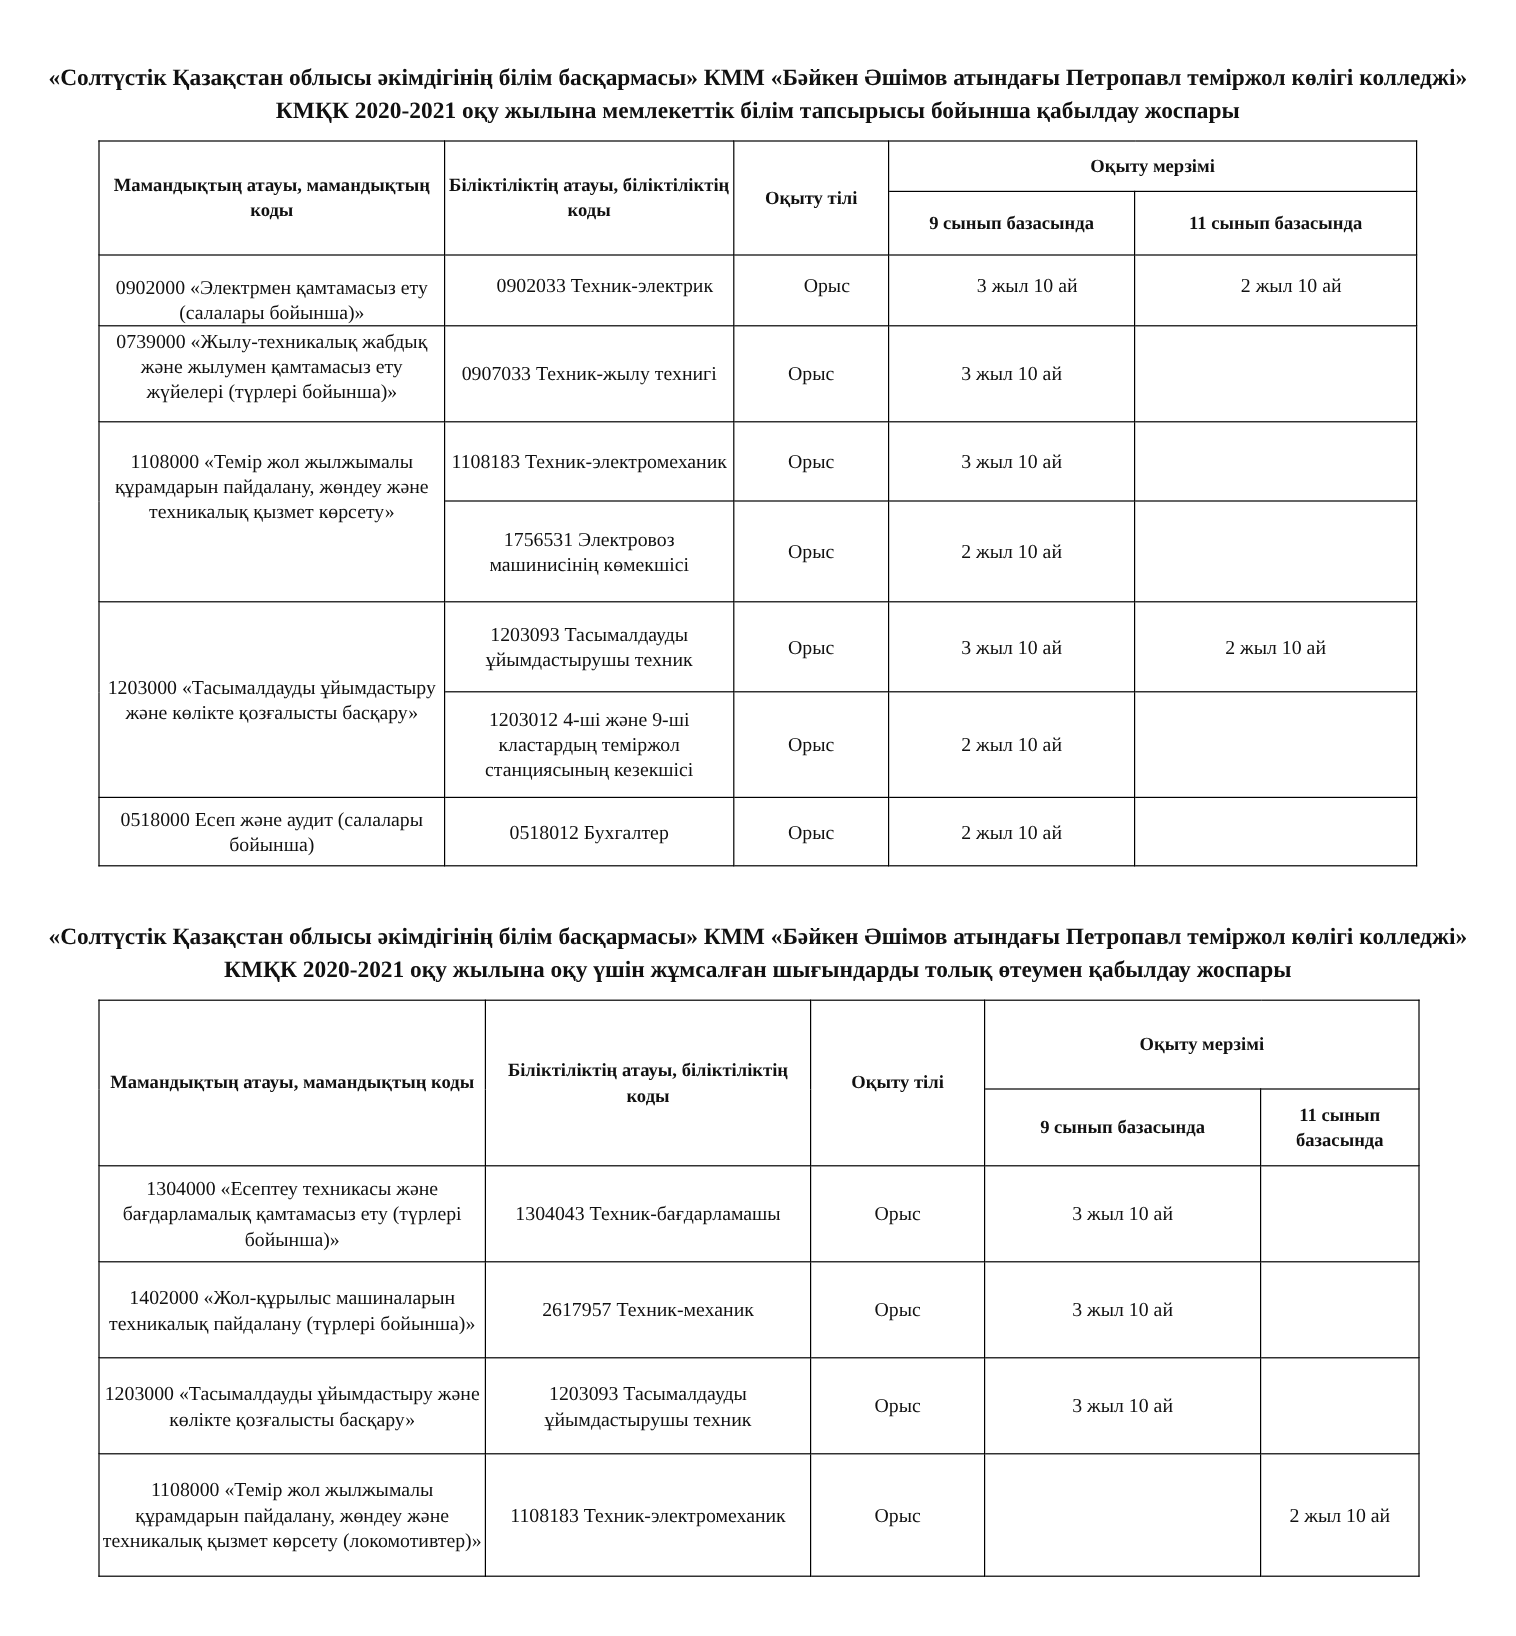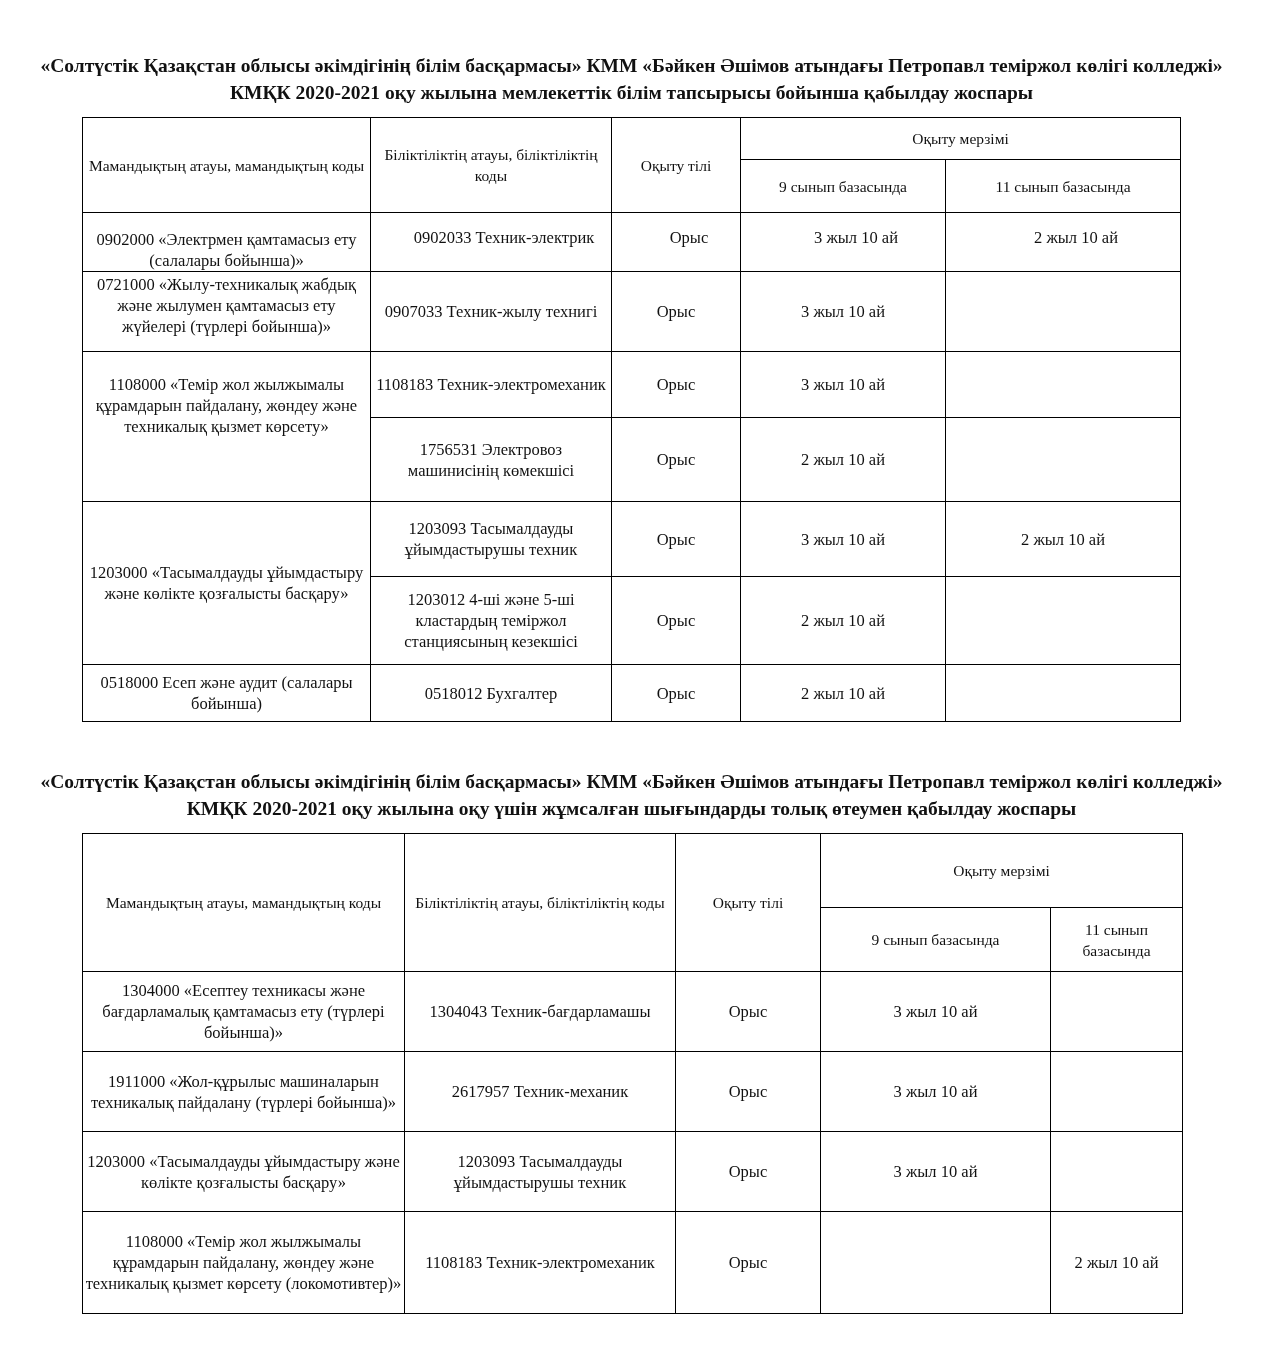--- a/index.html
+++ b/index.html
@@ -11,21 +11,21 @@
     position: absolute; left: 40px; width: 1183px;
     text-align: center; font-weight: bold; font-size: 19.5px; line-height: 27px;
   }
   #title1 { top: 52px; }
   #title2 { top: 768px; }
   table { position: absolute; border-collapse: collapse; table-layout: fixed; }
   td, th {
     border: 1.5px solid #000; text-align: center; vertical-align: middle;
     font-size: 16.5px; line-height: 21px; padding: 0 2px; font-weight: normal;
   }
-  th { font-weight: normal; font-size: 15.5px; }
+  th { font-weight: bold; font-size: 15.5px; }
   #table1 { left: 82px; top: 117px; width: 1098px; }
   #table2 { left: 82px; top: 833px; width: 1100px; }
   .va-top { vertical-align: top; padding-top: 8px; }
   .va-top2 { vertical-align: top; padding-top: 14px; padding-left: 28px; }
 </style>
 </head>
 <body>
 
 <div id="title1" class="title">«Солтүстік Қазақстан облысы әкімдігінің білім басқармасы» КММ «Бәйкен Әшімов атындағы Петропавл теміржол көлігі колледжі» КМҚК 2020-2021 оқу жылына мемлекеттік білім тапсырысы бойынша қабылдау жоспары</div>
 
@@ -49,21 +49,21 @@
     <th>11 сынып базасында</th>
   </tr>
   <tr style="height:57px">
     <td class="va-top" style="padding-top:16px">0902000 «Электрмен қамтамасыз ету (салалары бойынша)»</td>
     <td class="va-top2">0902033 Техник-электрик</td>
     <td class="va-top2">Орыс</td>
     <td class="va-top2">3 жыл 10 ай</td>
     <td class="va-top2">2 жыл 10 ай</td>
   </tr>
   <tr style="height:80px">
-    <td class="va-top" style="padding-top:2px">0721000 «Жылу-техникалық жабдық және жылумен қамтамасыз ету жүйелері (түрлері бойынша)»</td>
+    <td class="va-top" style="padding-top:2px">0739000 «Жылу-техникалық жабдық және жылумен қамтамасыз ету жүйелері (түрлері бойынша)»</td>
     <td>0907033 Техник-жылу технигі</td>
     <td>Орыс</td>
     <td>3 жыл 10 ай</td>
     <td></td>
   </tr>
   <tr style="height:66px">
     <td rowspan="2" class="va-top" style="padding-top:22px">1108000 «Темір жол жылжымалы құрамдарын пайдалану, жөндеу және техникалық қызмет көрсету»</td>
     <td>1108183 Техник-электромеханик</td>
     <td>Орыс</td>
     <td>3 жыл 10 ай</td>
@@ -76,21 +76,21 @@
     <td></td>
   </tr>
   <tr style="height:75px">
     <td rowspan="2">1203000 «Тасымалдауды ұйымдастыру және көлікте қозғалысты басқару»</td>
     <td>1203093 Тасымалдауды ұйымдастырушы техник</td>
     <td>Орыс</td>
     <td>3 жыл 10 ай</td>
     <td>2 жыл 10 ай</td>
   </tr>
   <tr style="height:88px">
-    <td>1203012 4-ші және 5-ші кластардың теміржол станциясының кезекшісі</td>
+    <td>1203012 4-ші және 9-ші кластардың теміржол станциясының кезекшісі</td>
     <td>Орыс</td>
     <td>2 жыл 10 ай</td>
     <td></td>
   </tr>
   <tr style="height:57px">
     <td>0518000 Есеп және аудит (салалары бойынша)</td>
     <td>0518012 Бухгалтер</td>
     <td>Орыс</td>
     <td>2 жыл 10 ай</td>
     <td></td>
@@ -120,21 +120,21 @@
     <th>11 сынып базасында</th>
   </tr>
   <tr style="height:80px">
     <td>1304000 «Есептеу техникасы және бағдарламалық қамтамасыз ету (түрлері бойынша)»</td>
     <td>1304043 Техник-бағдарламашы</td>
     <td>Орыс</td>
     <td>3 жыл 10 ай</td>
     <td></td>
   </tr>
   <tr style="height:80px">
-    <td>1911000 «Жол-құрылыс машиналарын техникалық пайдалану (түрлері бойынша)»</td>
+    <td>1402000 «Жол-құрылыс машиналарын техникалық пайдалану (түрлері бойынша)»</td>
     <td>2617957 Техник-механик</td>
     <td>Орыс</td>
     <td>3 жыл 10 ай</td>
     <td></td>
   </tr>
   <tr style="height:80px">
     <td>1203000 «Тасымалдауды ұйымдастыру және көлікте қозғалысты басқару»</td>
     <td>1203093 Тасымалдауды ұйымдастырушы техник</td>
     <td>Орыс</td>
     <td>3 жыл 10 ай</td>

